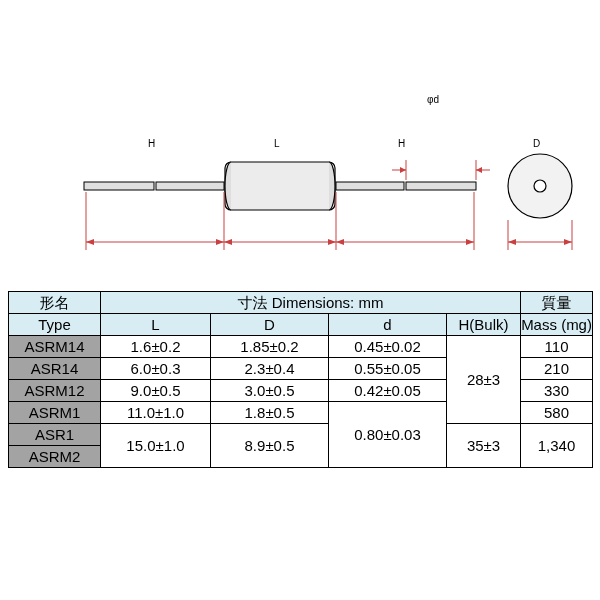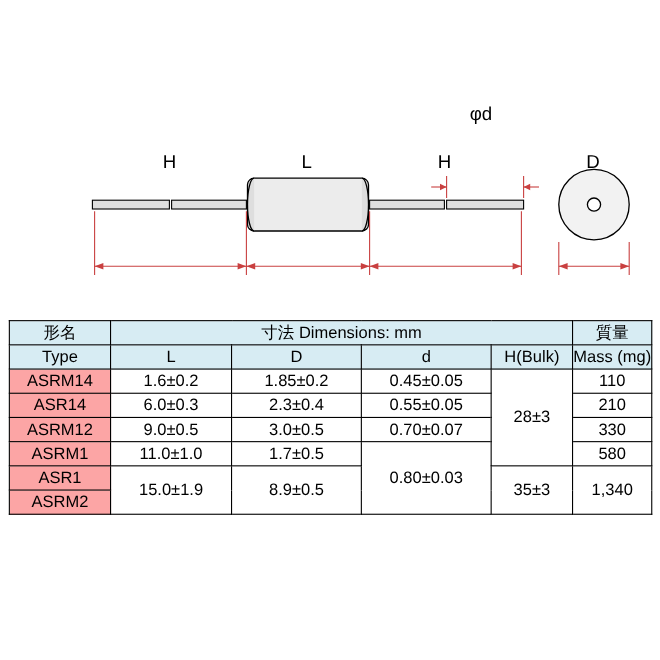--- a/index.html
+++ b/index.html
@@ -53,33 +53,33 @@
     height: 21px;
     font-weight: normal;
     font-size: 15px;
     line-height: 1.05;
     margin-left: 11px;
   }
   .hdr-fill {
     background: #d7ecf3;
   }
   .cell-type {
-    background: #fca5a5;
+    background: #a3a3a3;
   }
   .typecol { width: 92px; }
   .lcol { width: 110px; }
   .dcol { width: 118px; }
   .ddcol { width: 118px; }
   .hcol { width: 74px; }
   .masscol { width: 72px; }
 
   
   .lbl {
     position: absolute;
-    font-size: 17px;
+    font-size: 10px;
     font-family: "Liberation Sans", sans-serif;
   }
 </style>
 </head>
 <body>
 
 <div id="sheet">
 
   <div class="drawing">
     <svg width="600" height="190" viewBox="0 0 600 190">
@@ -173,52 +173,52 @@
           <td class="hdr-fill">D</td>
           <td class="hdr-fill">d</td>
           <td class="hdr-fill">H(Bulk)</td>
           <td class="hdr-fill">Mass (mg)</td>
         </tr>
 
         <tr>
           <td class="cell-type">ASRM14</td>
           <td>1.6±0.2</td>
           <td>1.85±0.2</td>
-          <td>0.45±0.05</td>
+          <td>0.45±0.02</td>
           <td rowspan="4">28±3</td>
           <td>110</td>
         </tr>
 
         <tr>
           <td class="cell-type">ASR14</td>
           <td>6.0±0.3</td>
           <td>2.3±0.4</td>
           <td>0.55±0.05</td>
           <td>210</td>
         </tr>
 
         <tr>
           <td class="cell-type">ASRM12</td>
           <td>9.0±0.5</td>
           <td>3.0±0.5</td>
-          <td>0.70±0.07</td>
+          <td>0.42±0.05</td>
           <td>330</td>
         </tr>
 
         <tr>
           <td class="cell-type">ASRM1</td>
           <td>11.0±1.0</td>
-          <td>1.7±0.5</td>
+          <td>1.8±0.5</td>
           <td rowspan="3">0.80±0.03</td>
           <td>580</td>
         </tr>
 
         <tr>
           <td class="cell-type">ASR1</td>
-          <td rowspan="2">15.0±1.9</td>
+          <td rowspan="2">15.0±1.0</td>
           <td rowspan="2">8.9±0.5</td>
           <td rowspan="2">35±3</td>
           <td rowspan="2">1,340</td>
         </tr>
 
         <tr>
           <td class="cell-type">ASRM2</td>
         </tr>
       </tbody>
     </table>

